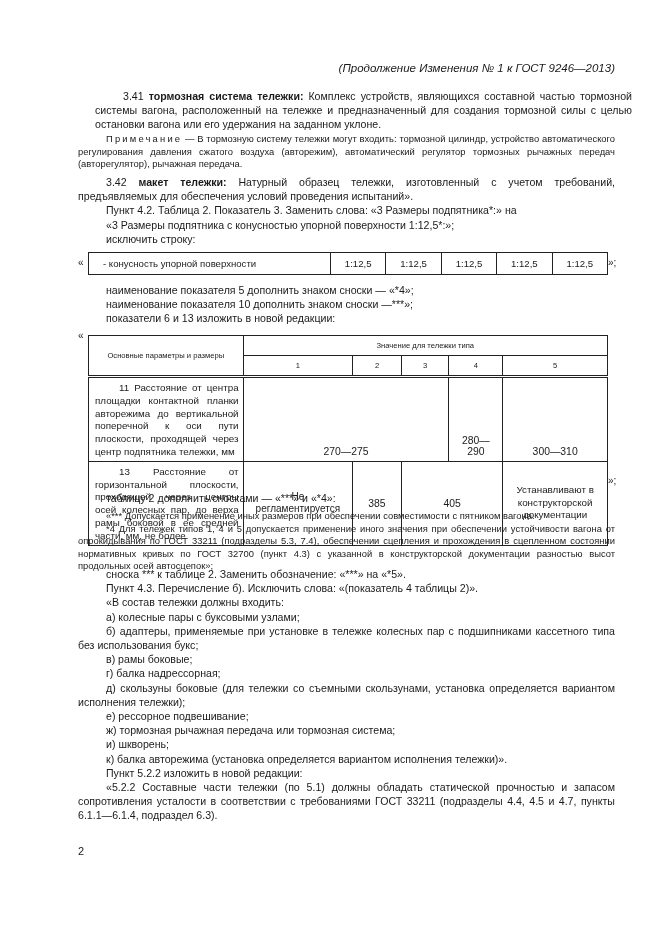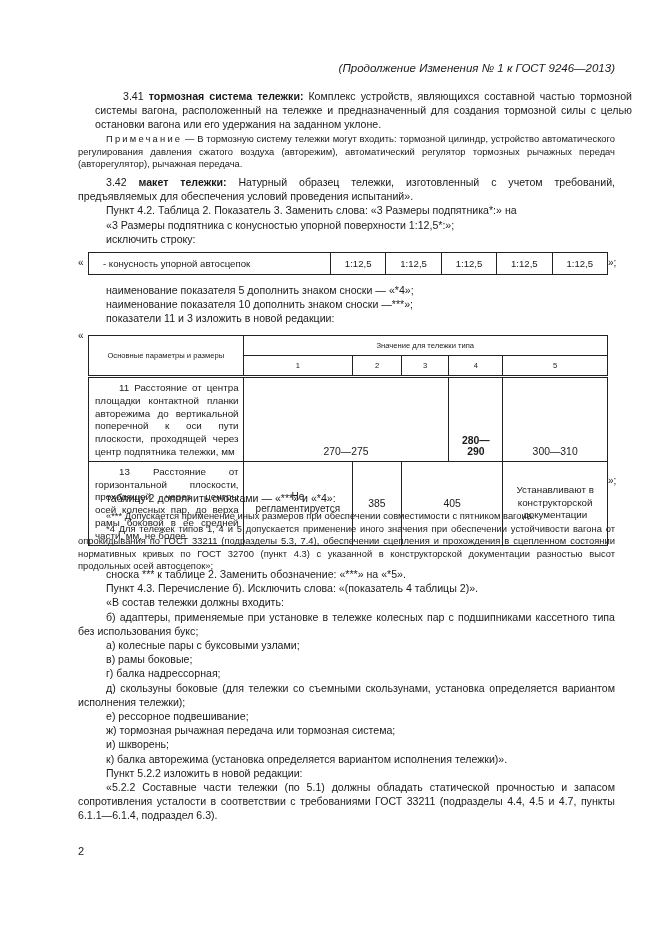--- a/index.html
+++ b/index.html
@@ -43,55 +43,55 @@
     <p class="p ind"><span>3.42</span> <b>макет тележки:</b> <span>Натурный образец тележки, изготовленный с учетом требований, предъявляемых для обеспечения условий проведения испытаний».</span></p>
     <p class="p ind">Пункт 4.2. Таблица 2. Показатель 3. Заменить слова: «3 Размеры подпятника*:» на</p>
     <p class="p ind">«3 Размеры подпятника с конусностью упорной поверхности 1:12,5*:»;</p>
     <p class="p ind">исключить строку:</p>
   </div>
 
   <span class="q" style="left:0;top:257px;">«</span>
   <table class="t1">
     <tbody>
         <tr>
-      <td class="first">- конусность упорной автосцепок</td>
+      <td class="first">- конусность упорной поверхности</td>
       <td>1:12,5</td>
       <td>1:12,5</td>
       <td>1:12,5</td>
       <td>1:12,5</td>
       <td>1:12,5</td>
     </tr>
   </tbody>
     </table>
   <span class="q" style="left:530px;top:257px;">»;</span>
 
   <div class="blk" style="top:283px;">
     <p class="p ind">наименование показателя 5 дополнить знаком сноски — «*4»;</p>
     <p class="p ind">наименование показателя 10 дополнить знаком сноски —***»;</p>
-    <p class="p ind">показатели 11 и 3 изложить в новой редакции:</p>
+    <p class="p ind">показатели 6 и 13 изложить в новой редакции:</p>
   </div>
 
   <span class="q" style="left:0;top:330px;">«</span>
   <table class="t2">
     <tbody>
         <tr class="hdrrow">
       <td rowspan="2" style="width:222px;border-bottom:3px double #222;">Основные параметры и размеры</td>
       <td colspan="5">Значение для тележки типа</td>
     </tr>
     <tr class="hdrrow hb">
       <td style="width:66px;">1</td>
       <td style="width:32px;">2</td>
       <td style="width:46px;">3</td>
       <td style="width:44px;">4</td>
       <td style="width:86px;">5</td>
     </tr>
     <tr style="height:58px;">
       <td class="desc"><span class="i"></span><span>11 Расстояние от центра площадки контактной планки авторежима до вертикальной поперечной к оси пути плоскости, проходящей через центр подпятника тележки, мм</span></td>
       <td colspan="3" style="vertical-align:bottom;padding-bottom:4px;font-size:10.4px;">270—275</td>
-      <td style="vertical-align:bottom;padding-bottom:4px;font-size:10.4px;font-weight:bold;">280—290</td>
+      <td style="vertical-align:bottom;padding-bottom:4px;font-size:10.4px;">280—290</td>
       <td style="vertical-align:bottom;padding-bottom:4px;font-size:10.4px;">300—310</td>
     </tr>
     <tr style="height:57px;">
       <td class="desc"><span class="i"></span><span>13 Расстояние от горизонтальной плоскости, проходящей через центры осей колесных пар, до верха рамы боковой в ее средней части, мм, не более</span></td>
       <td style="font-size:10px;line-height:12.5px;border-radius:23px;">Не регламентируется</td>
       <td style="font-size:10.4px;">385</td>
       <td colspan="2" style="font-size:10.4px;">405</td>
       <td style="font-size:9.8px;line-height:12.5px;">Устанавливают в конструкторской документации</td>
     </tr>
   </tbody>
@@ -104,22 +104,22 @@
 
   <div class="blk" style="top:510px;">
     <p class="p ind small">«*** Допускается применение иных размеров при обеспечении совместимости с пятником вагона.</p>
     <p class="p ind small">*4 Для тележек типов 1, 4 и 5 допускается применение иного значения при обеспечении устойчивости вагона от опрокидывания по ГОСТ 33211 (подразделы 5.3, 7.4), обеспечении сцепления и прохождения в сцепленном состоянии нормативных кривых по ГОСТ 32700 (пункт 4.3) с указанной в конструкторской документации разностью высот продольных осей автосцепок»;</p>
   </div>
 
   <div class="blk" style="top:567px;">
     <p class="p ind">сноска *** к таблице 2. Заменить обозначение: «***» на «*5».</p>
     <p class="p ind">Пункт 4.3. Перечисление б). Исключить слова: «(показатель 4 таблицы 2)».</p>
     <p class="p ind">«В состав тележки должны входить:</p>
+    <p class="p ind">а) колесные пары с буксовыми узлами;</p>
     <p class="p ind">б) адаптеры, применяемые при установке в тележке колесных пар с подшипниками кассетного типа без использования букс;</p>
-    <p class="p ind">а) колесные пары с буксовыми узлами;</p>
     <p class="p ind">в) рамы боковые;</p>
     <p class="p ind">г) балка надрессорная;</p>
     <p class="p ind">д) скользуны боковые (для тележки со съемными скользунами, установка определяется вариантом исполнения тележки);</p>
     <p class="p ind">е) рессорное подвешивание;</p>
     <p class="p ind">ж) тормозная рычажная передача или тормозная система;</p>
     <p class="p ind">и) шкворень;</p>
     <p class="p ind">к) балка авторежима (установка определяется вариантом исполнения тележки)».</p>
     <p class="p ind">Пункт 5.2.2 изложить в новой редакции:</p>
     <p class="p ind">«5.2.2 Составные части тележки (по 5.1) должны обладать статической прочностью и запасом сопротивления усталости в соответствии с требованиями ГОСТ 33211 (подразделы 4.4, 4.5 и 4.7, пункты 6.1.1—6.1.4, подраздел 6.3).</p>
   </div>

